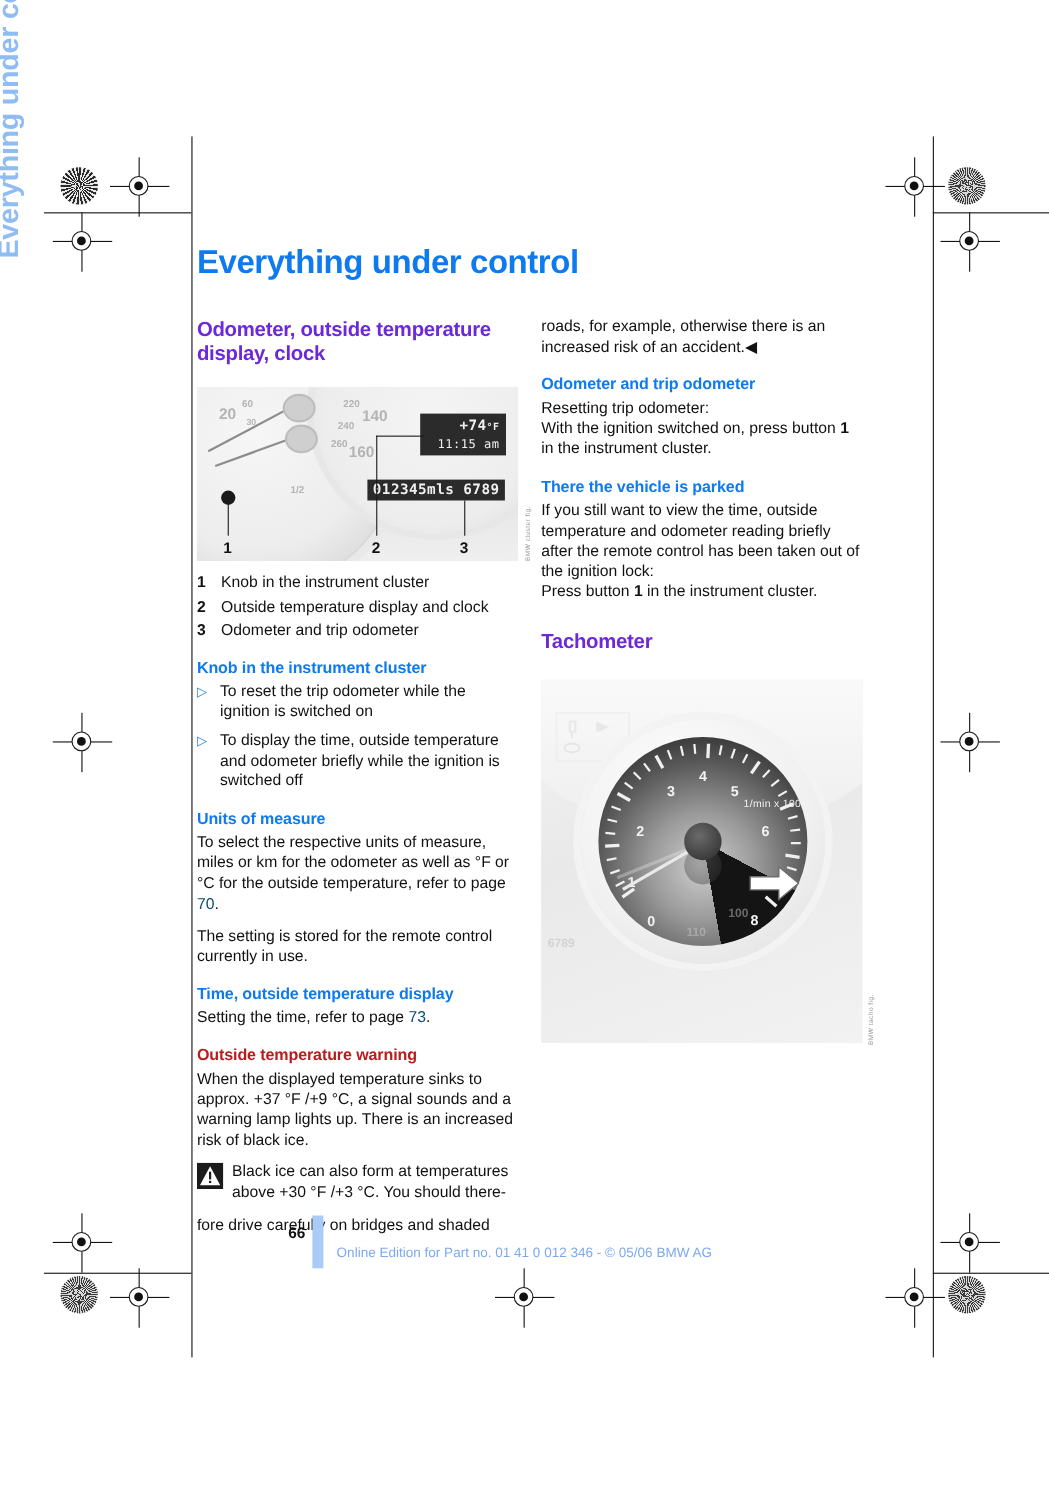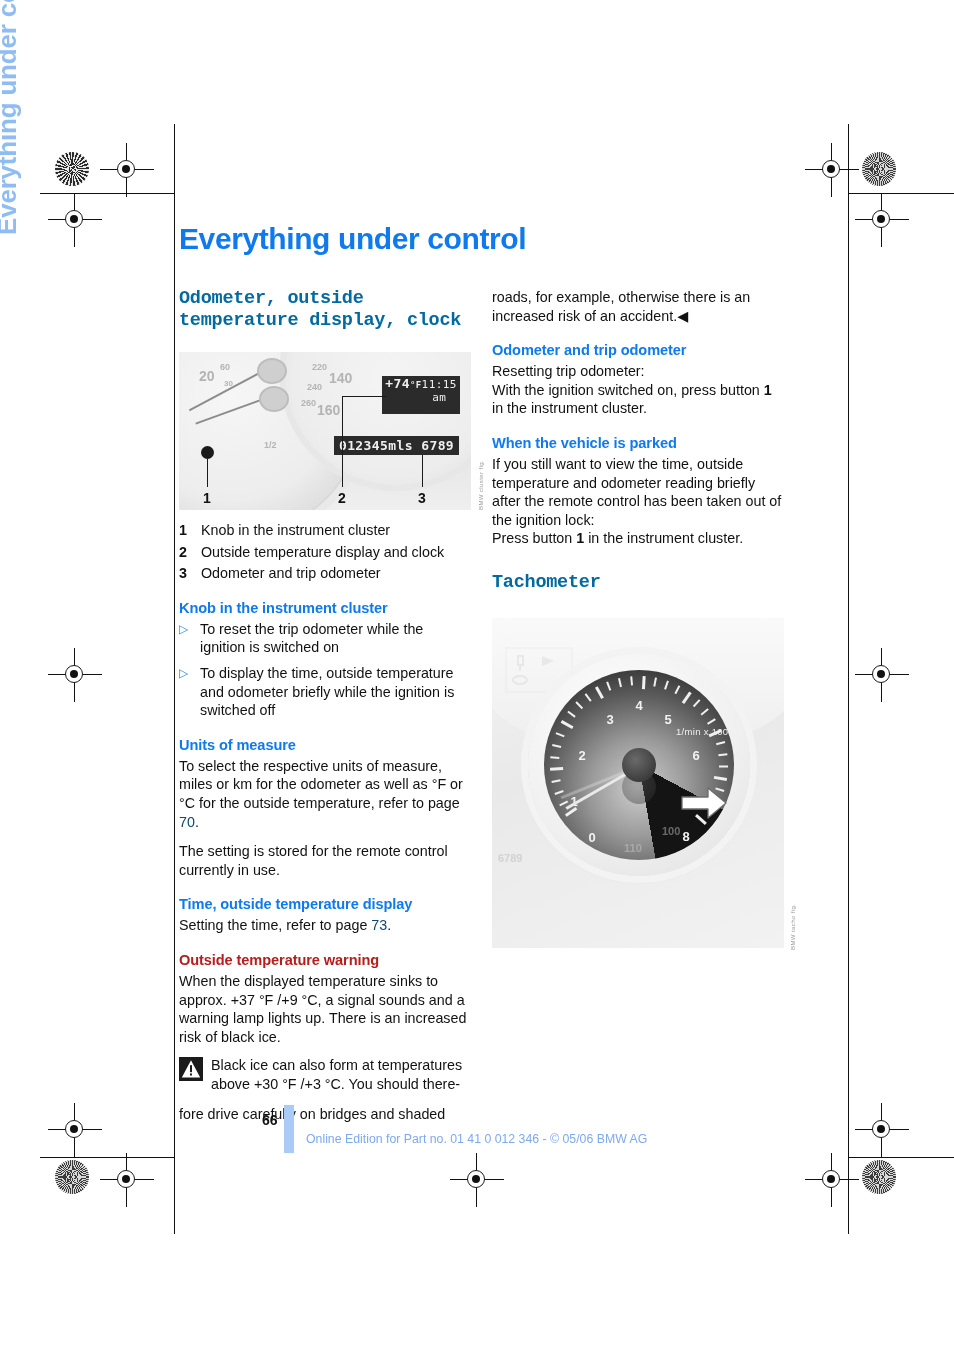--- a/index.html
+++ b/index.html
@@ -47,22 +47,22 @@
   .h1{
     position:absolute;left:179px;top:222px;width:600px;
     color:#0f7aee;font-size:30px;font-weight:bold;letter-spacing:-0.4px;
   }
 
   .col{position:absolute;width:292px;font-size:14.3px;line-height:18.6px;color:#111;}
   .colL{left:179px;top:288px;}
   .colR{left:492px;top:288px;}
 
   .h2{
-    color:#0369a1;font-size:18.5px;font-weight:bold;line-height:22px;
-    letter-spacing:-0.25px;margin:0 0 5px 0;font-family:Liberation Mono, monospace;
+    color:#6d28d9;font-size:18.5px;font-weight:bold;line-height:22px;
+    letter-spacing:-0.25px;margin:0 0 5px 0;
   }
   .h3{
     color:#0f7aee;font-size:14.6px;font-weight:bold;line-height:19px;
     letter-spacing:-0.1px;margin:16px 0 2px 0;
   }
   .h3.pale{color:#b91c1c;}
   p{margin:0 0 0 0;}
   p + p{margin-top:11px;}
   .lnk{color:#0c4a6e;}
   b{font-weight:bold;}
@@ -109,22 +109,23 @@
   }
   .needle{position:absolute;background:#8c8c8c;transform-origin:left center;height:2px;}
   .hub{position:absolute;border-radius:50%;background:#cfcfcf;border:2px solid #bdbdbd;}
   .dialtxt{
     position:absolute;color:#b4b4b4;font-weight:bold;font-size:12px;
   }
 
   .lcd{
     position:absolute;background:#2b2b2b;color:#efefef;
     font-family:"DejaVu Sans Mono", monospace;
-    display:flex;justify-content:center;
+    display:flex;flex-direction:column;justify-content:center;
     letter-spacing:0.4px;
+    align-items:flex-end;
   }
   #lcd-temp{left:203px;top:24px;width:66px;height:38px;padding:0 6px;}
   #lcd-temp .l1{font-size:13px;font-weight:bold;text-align:center;}
   #lcd-temp .l2{font-size:11px;text-align:center;margin-top:2px;}
   #lcd-odo{
     left:155px;top:84px;width:125px;height:19px;font-size:13px;font-weight:bold;
     align-items:center;flex-direction:row;justify-content:center;
   }
   .knobdot{
     position:absolute;left:22px;top:94px;width:13px;height:13px;border-radius:50%;background:#1b1b1b;
@@ -336,21 +337,21 @@
     <p class="warn-tail">fore drive carefully on bridges and shaded</p>
   </div>
 
   <div class="col colR">
     <p><span>roads, for example, otherwise there is an increased risk of an accident.</span><span>◀</span></p>
 
     <div class="h3">Odometer and trip odometer</div>
     <p>Resetting trip odometer:</p>
     <p style="margin-top:0"><span>With the ignition switched on, press button </span><b>1</b><span> in the instrument cluster.</span></p>
 
-    <div class="h3">When the vehicle is parked</div>
+    <div class="h3">There the vehicle is parked</div>
     <p>If you still want to view the time, outside temperature and odometer reading briefly after the remote control has been taken out of the ignition lock:</p>
     <p style="margin-top:0"><span>Press button </span><b>1</b><span> in the instrument cluster.</span></p>
 
     <div class="h2" style="margin-top:24px">Tachometer</div>
 
     <div style="height:348px"></div>
 
   </div>
 
   <div class="fig" id="fig-cluster">

